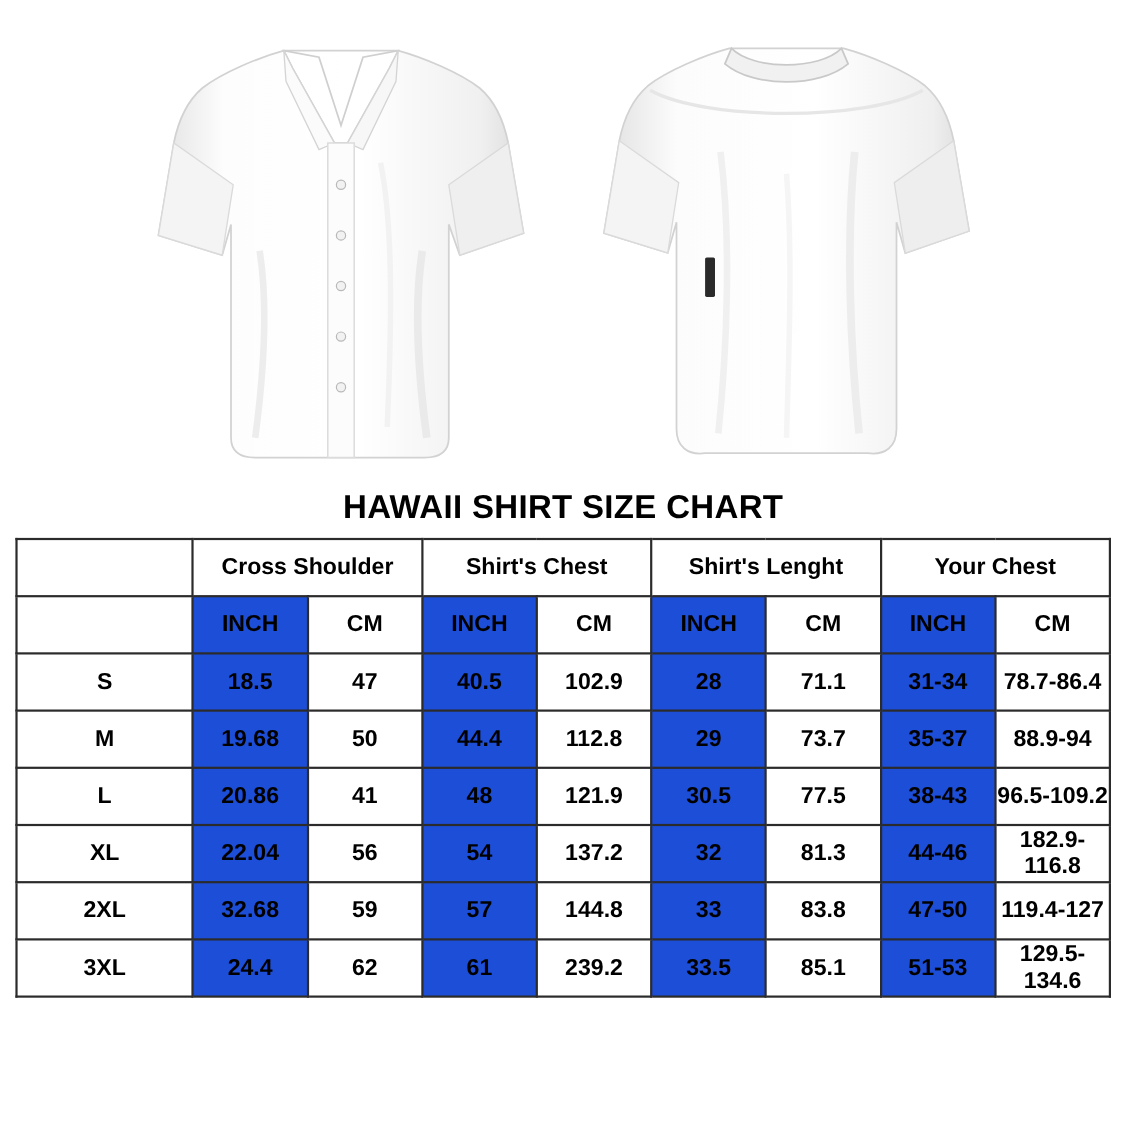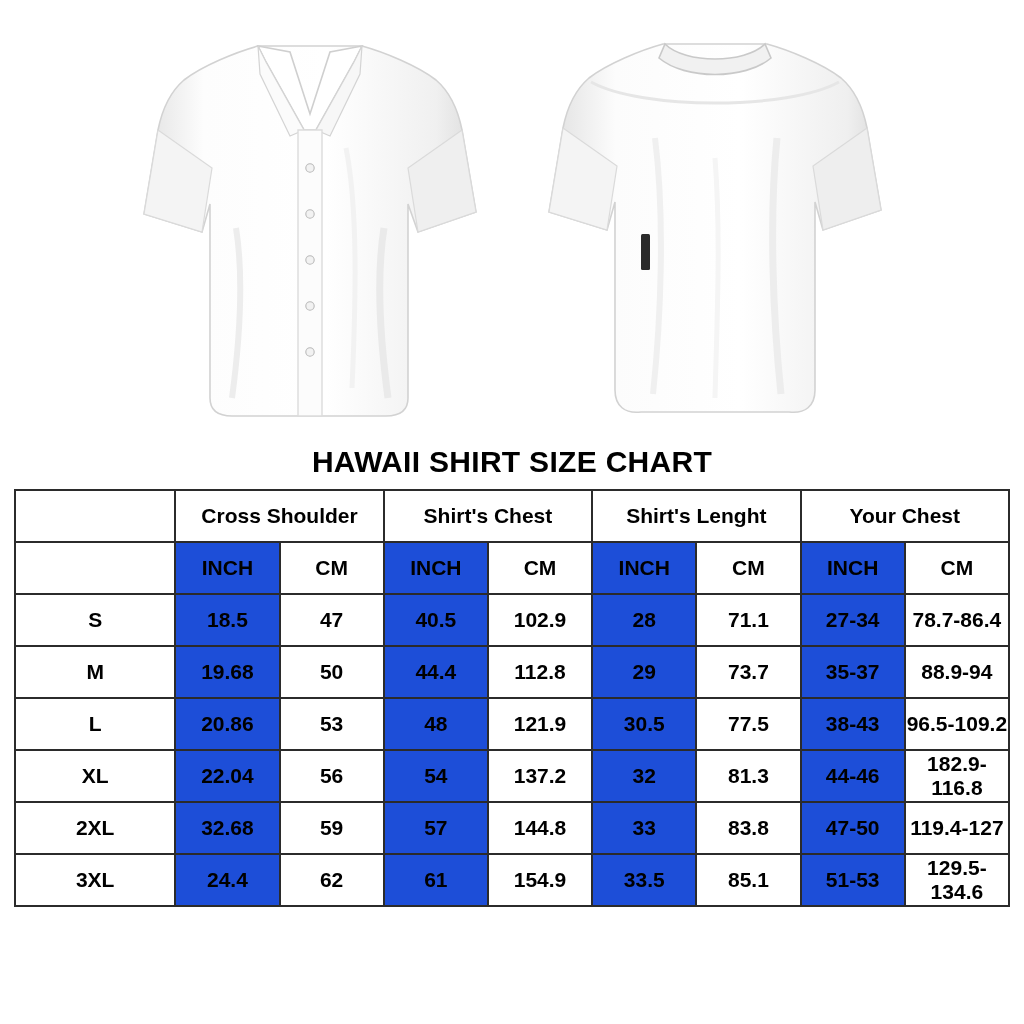--- a/index.html
+++ b/index.html
@@ -202,40 +202,40 @@
         </tr>
 
         <tr>
           <td class="size-cell">S</td>
           <td class="yellow">18.5</td>
           <td>47</td>
           <td class="yellow">40.5</td>
           <td>102.9</td>
           <td class="yellow">28</td>
           <td>71.1</td>
-          <td class="yellow">27-34</td>
+          <td class="yellow">31-34</td>
           <td class="small-num">78.7-86.4</td>
         </tr>
 
         <tr>
           <td class="size-cell">M</td>
           <td class="yellow">19.68</td>
           <td>50</td>
           <td class="yellow">44.4</td>
           <td>112.8</td>
           <td class="yellow">29</td>
           <td>73.7</td>
           <td class="yellow">35-37</td>
           <td class="small-num">88.9-94</td>
         </tr>
 
         <tr>
           <td class="size-cell">L</td>
           <td class="yellow">20.86</td>
-          <td>53</td>
+          <td>41</td>
           <td class="yellow">48</td>
           <td>121.9</td>
           <td class="yellow">30.5</td>
           <td>77.5</td>
           <td class="yellow">38-43</td>
           <td class="small-num">96.5-109.2</td>
         </tr>
 
         <tr>
           <td class="size-cell">XL</td>
@@ -259,21 +259,21 @@
           <td>83.8</td>
           <td class="yellow">47-50</td>
           <td class="small-num">119.4-127</td>
         </tr>
 
         <tr>
           <td class="size-cell">3XL</td>
           <td class="yellow">24.4</td>
           <td>62</td>
           <td class="yellow">61</td>
-          <td>154.9</td>
+          <td>239.2</td>
           <td class="yellow">33.5</td>
           <td>85.1</td>
           <td class="yellow">51-53</td>
           <td class="small-num">129.5-134.6</td>
         </tr>
 
 
       </tbody>
     </table>
   </div>

